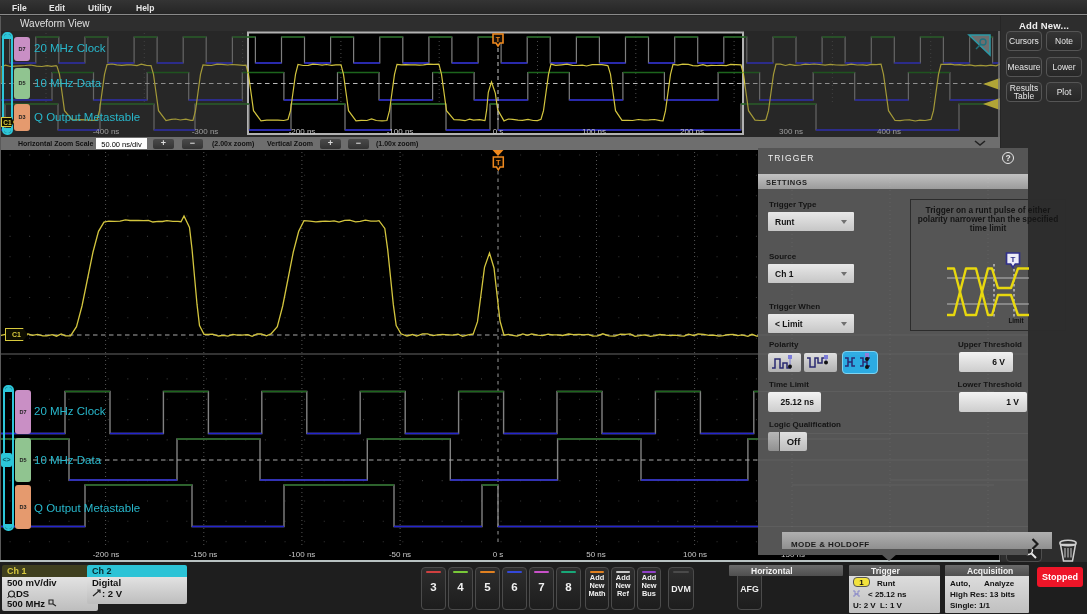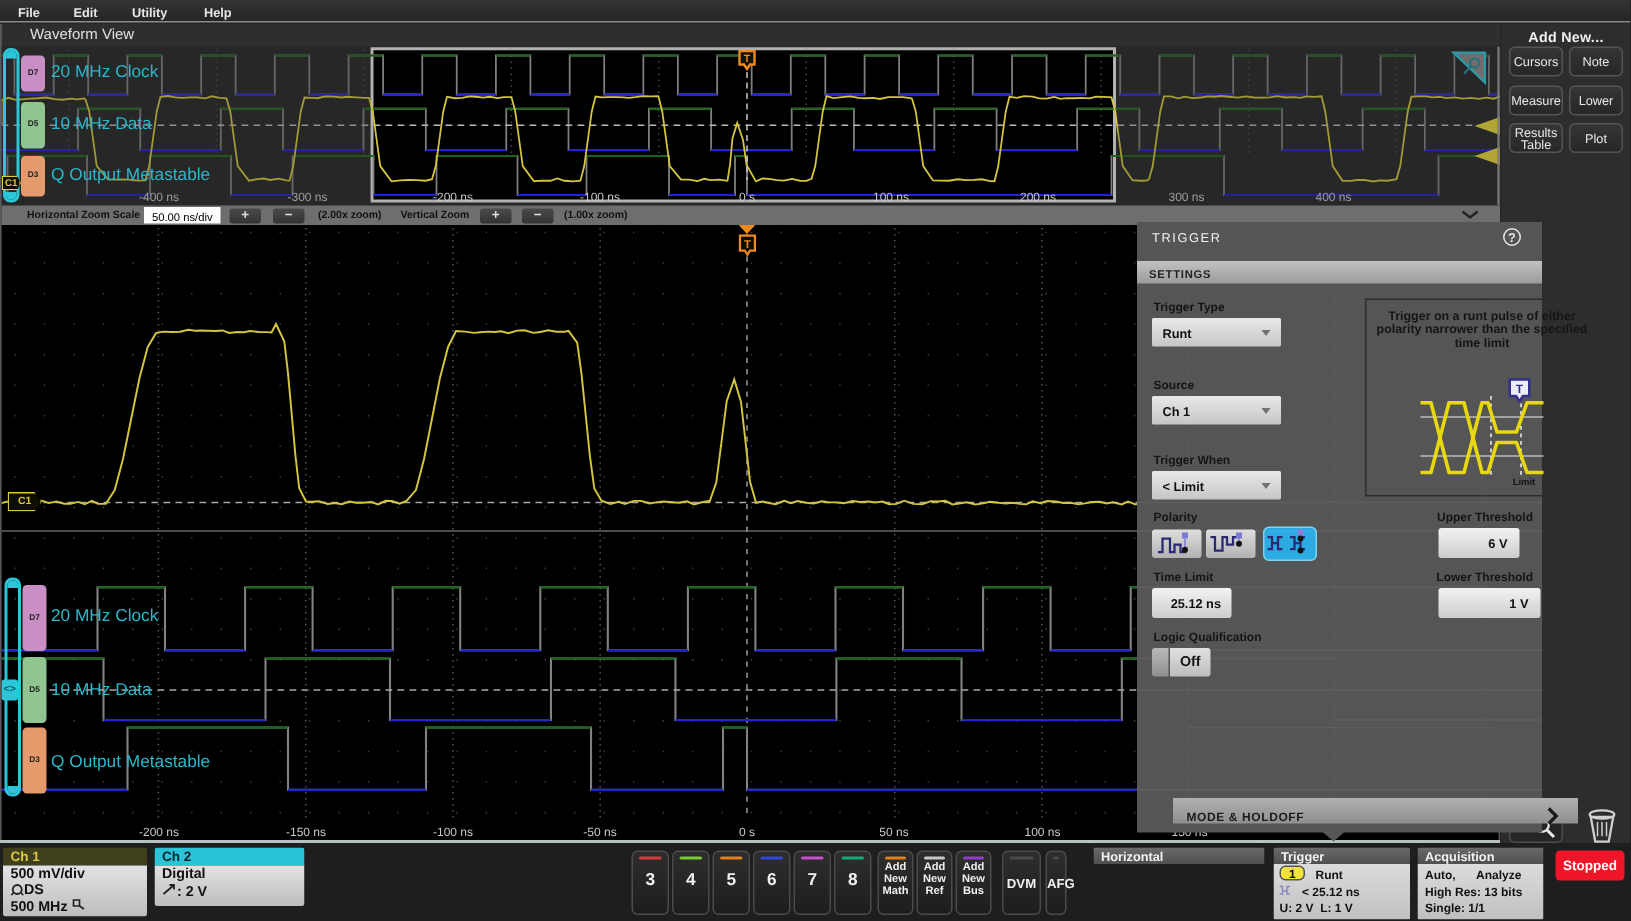--- a/index.html
+++ b/index.html
@@ -87,21 +87,21 @@
 .chbox .b { background:linear-gradient(#e2e2e2,#bdbdbd); font-size:9.5px; font-weight:bold; color:#111;
   padding:1px 0 0 5px; line-height:10.5px; }
 .nbtn { position:absolute; top:5px; width:25px; height:43px; background:linear-gradient(#2e2e2e,#1d1d1d);
   border:1px solid #4b4b4b; border-radius:4px; color:#f0f0f0; text-align:center; }
 .nbtn .bar { position:absolute; left:4px; right:4px; top:3px; height:2px; border-radius:1px; }
 .nbtn .num { margin-top:13px; font-size:11.5px; font-weight:bold; }
 .nbtn .txt { margin-top:6px; font-size:7.4px; font-weight:bold; line-height:8.2px; }
 .nbtn .mid { margin-top:16px; font-size:8.8px; font-weight:bold; }
 .infobox { position:absolute; top:3px; border-radius:1px; overflow:hidden; }
 .infobox .h { height:11px; background:linear-gradient(#6a6a6a,#4f4f4f); color:#f2f2f2;
-  font-size:8.5px; font-weight:bold; padding:1px 0 0 5px; }
+  font-size:8.5px; font-weight:bold; padding:1px 0 0 22px; }
 .infobox .b { background:linear-gradient(#dcdcdc,#c0c0c0); color:#111; font-size:8px; font-weight:bold;
   padding:2px 0 0 5px; line-height:11.4px; position:relative; }
 #stopped { position:absolute; left:1037px; top:5px; width:46px; height:20px; background:#ee1528;
   border-radius:3px; color:#fff; font-size:9px; font-weight:bold; text-align:center; line-height:20px; }
 
 
 .c1badge { position:absolute; background:#0e0e00; border:1.2px solid #d8ca3e; color:#d8ca3e;
   font-size:6.5px; font-weight:bold; text-align:center;
   clip-path:polygon(0 0, 78% 0, 100% 50%, 78% 100%, 0 100%); }
 #trashwrap { left:1043px; top:536px; width:44px; height:28px; z-index:3; }
@@ -424,21 +424,21 @@
     <div class="chbox" style="left:2px;top:3px;width:96px;height:46px">
       <div class="h" style="background:#3f3f1e;color:#d8ca3e">Ch 1</div>
       <div class="b" style="height:34px;position:relative">500 mV/div<br><svg width="9" height="8" style="vertical-align:-1px">
             <circle cx="4.5" cy="4" r="3" fill="none" stroke="#222" stroke-width="1.2"></circle>
             <path d="M2,6 l-1.5,2 M7,6 l1.5,2" stroke="#222" stroke-width="1"></path>
           </svg>DS<br>500 MHz <svg width="9" height="8" style="vertical-align:0px">
             <path d="M1,1 h4 v4 h-4 z M5,5 l3,2" fill="none" stroke="#222" stroke-width="1.1"></path>
           </svg></div>
     </div>
 
-    <div class="chbox" style="left:103px;top:3px;width:100px;height:39px">
+    <div class="chbox" style="left:87px;top:3px;width:100px;height:39px">
       <div class="h" style="background:#2bc3d6;color:#06282d">Ch 2</div>
       <div class="b" style="height:27px">Digital<br><svg width="10" height="8">
             <path d="M1,7 L8,1 M5,1 h3 v3" fill="none" stroke="#222" stroke-width="1.2"></path>
           </svg>: 2 V</div>
     </div>
 
     <div class="nbtn" style="left:421px">
         <div class="bar" style="background:#d04040"></div>
         <div class="num">3</div>
       </div>
@@ -472,21 +472,21 @@
         <div class="txt">Add New Ref</div>
       </div>
     <div class="nbtn" style="left:637px;width:24px">
         <div class="bar" style="background:#9040c8"></div>
         <div class="txt">Add New Bus</div>
       </div>
     <div class="nbtn" style="left:668px;width:26px">
         <div class="bar" style="background:#4a4a4a"></div>
         <div class="mid">DVM</div>
       </div>
-    <div class="nbtn" style="left:697px;width:14px">
+    <div class="nbtn" style="left:737px;width:25px">
         <div class="bar" style="background:#4a4a4a"></div>
         <div class="mid">AFG</div>
       </div>
 
     <div class="infobox" style="left:729px;width:114px">
       <div class="h">Horizontal</div>
     </div>
 
     <div class="infobox" style="left:849px;width:91px">
       <div class="h">Trigger</div>

